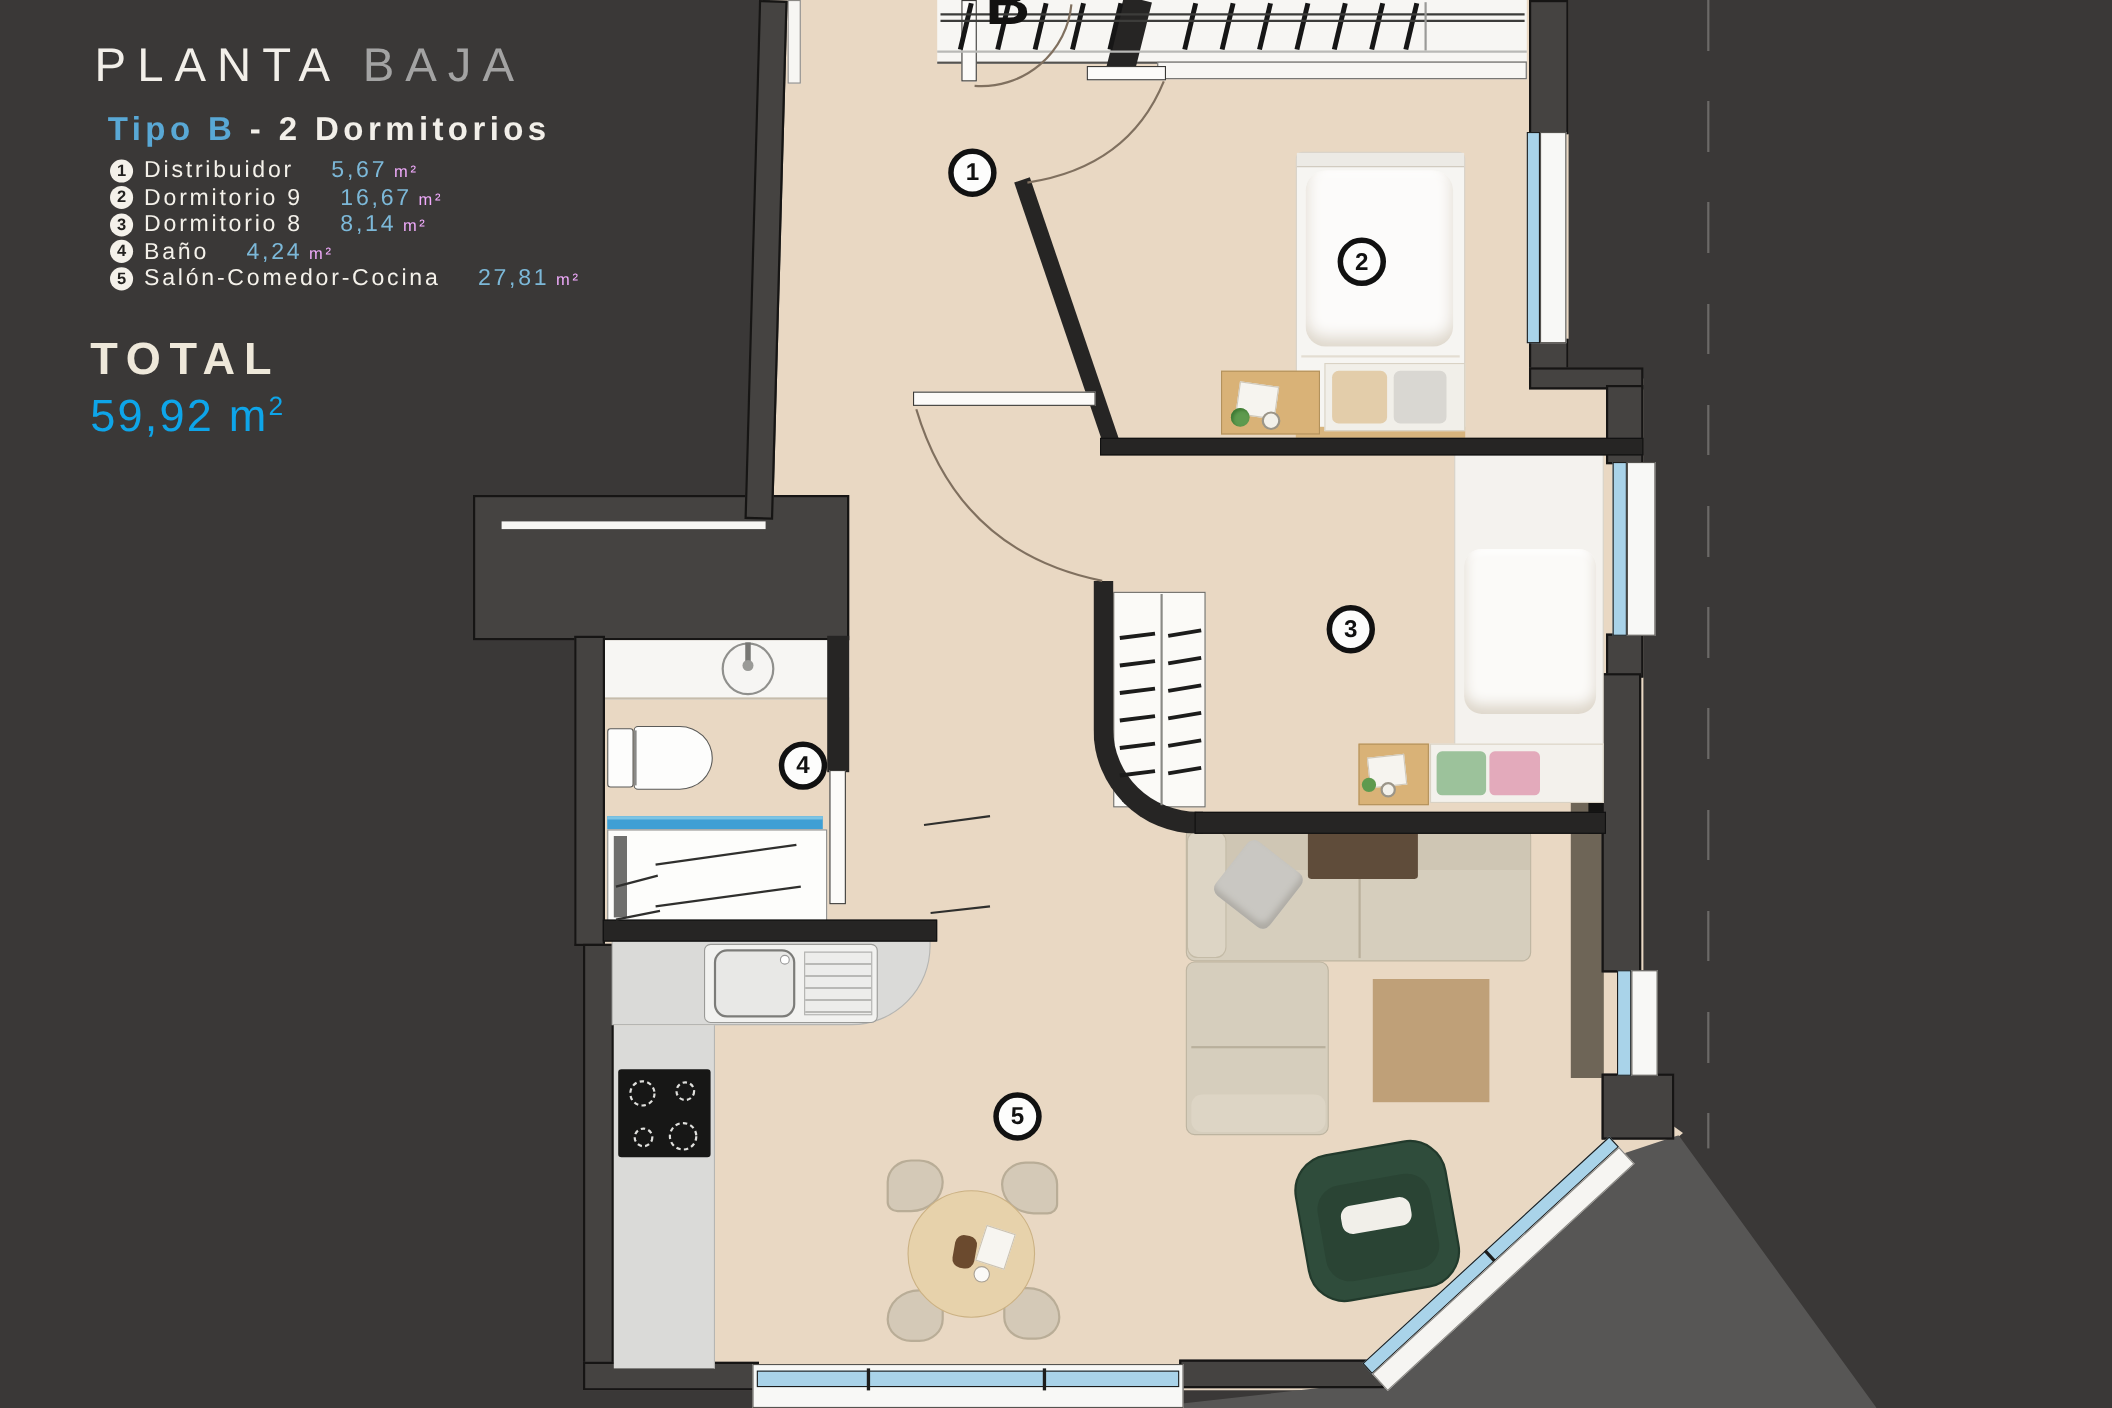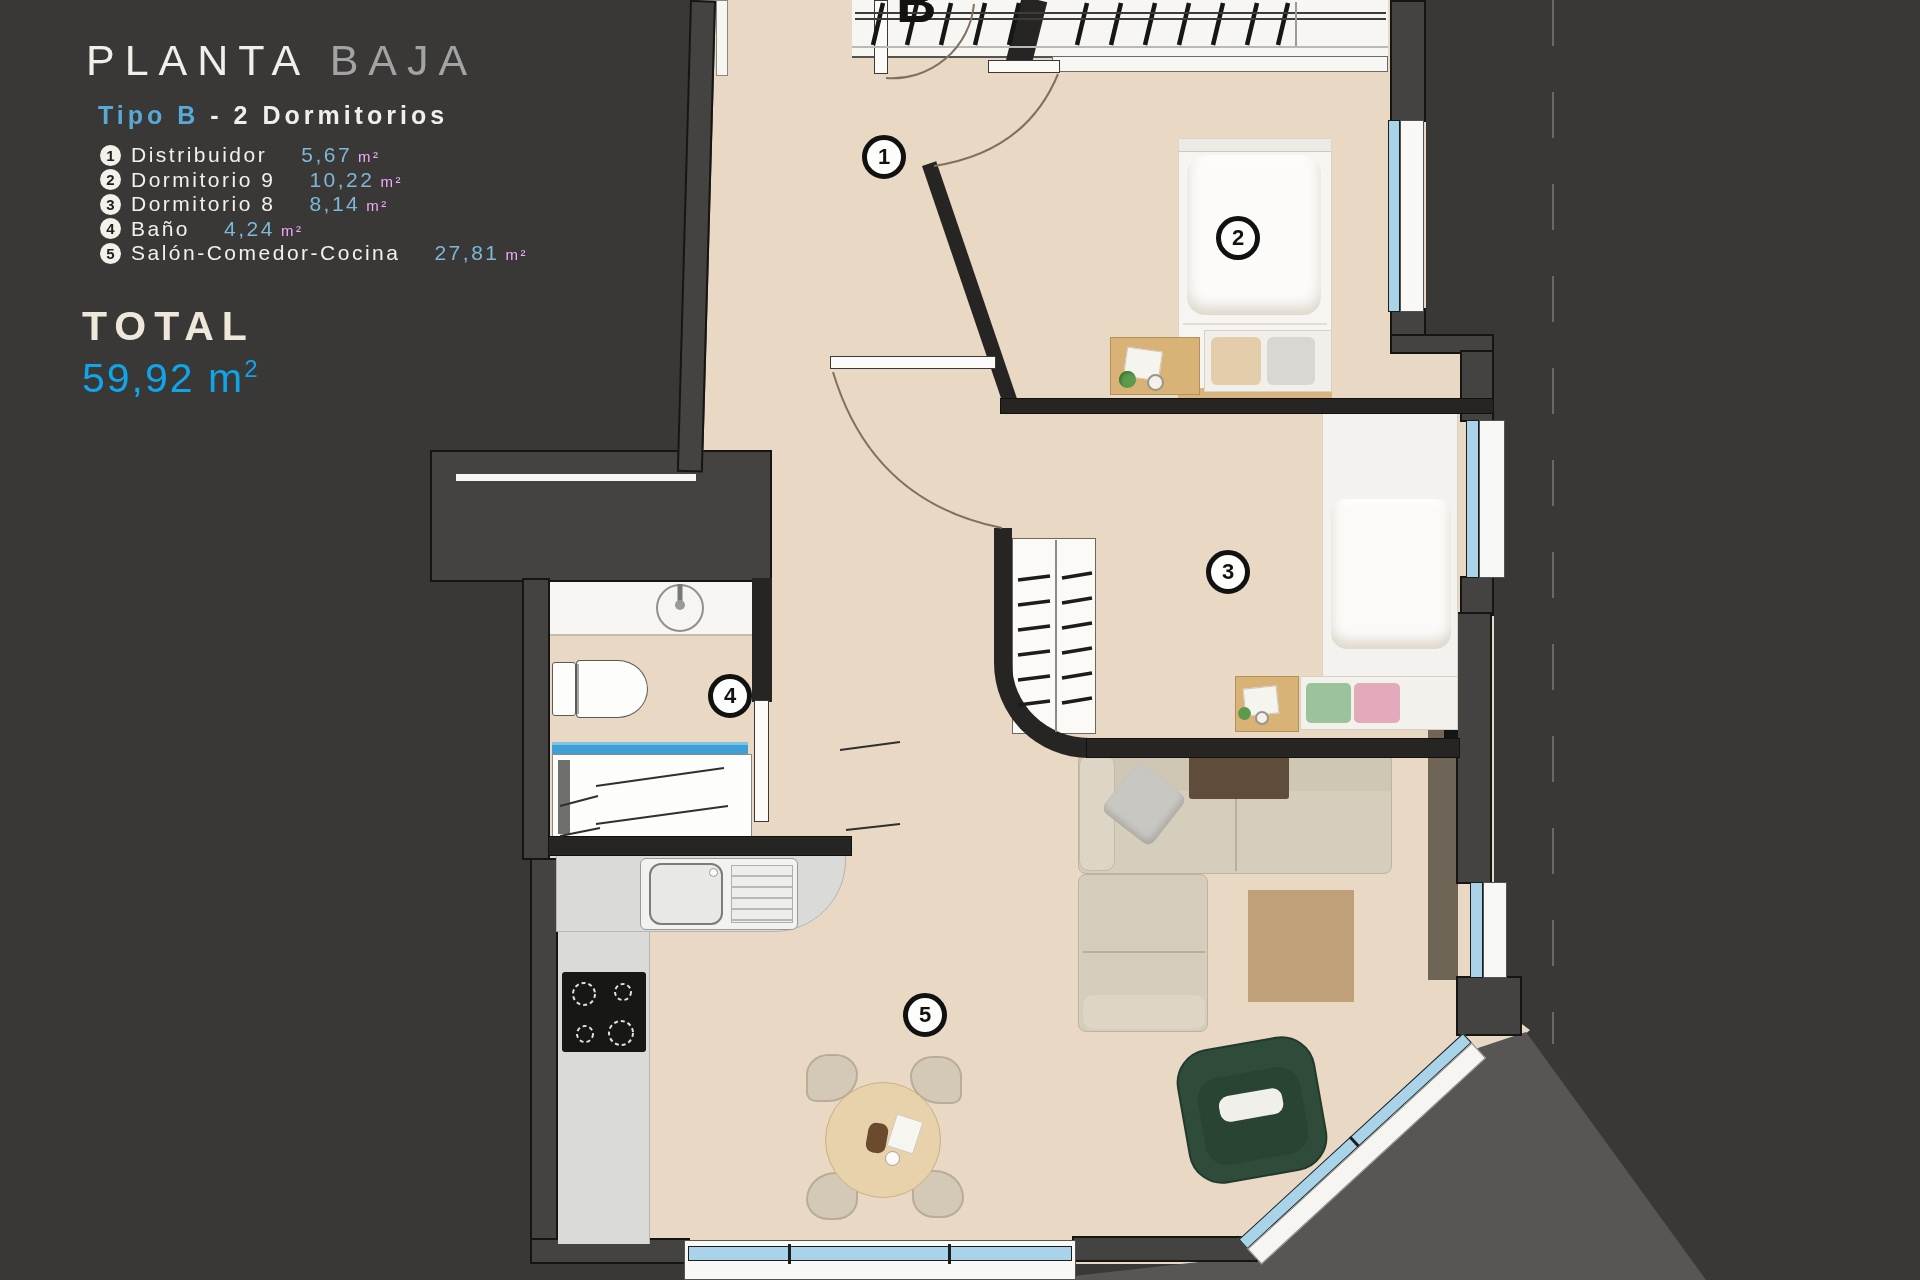--- a/index.html
+++ b/index.html
@@ -4,21 +4,21 @@
 <style>
   html,body{margin:0;padding:0;}
   body{width:1920px;height:1280px;overflow:hidden;background:#3a3837;
        font-family:"Liberation Sans",sans-serif;position:relative;}
   .abs{position:absolute;}
   
   #panel{position:absolute;left:0;top:0;width:430px;height:1280px;z-index:40;}
   .title{position:absolute;left:86px;top:36px;font-size:43px;letter-spacing:10px;
          color:#f2efe9;white-space:nowrap;font-weight:400;}
   .title .t2{color:#a3a3a3;}
-  .subtitle{position:absolute;left:98px;top:101px;font-size:25px;font-weight:700;
+  .subtitle{position:absolute;left:98px;top:101px;font-size:30px;font-weight:700;
             letter-spacing:4px;color:#f2efe9;white-space:nowrap;}
   .subtitle .blue{color:#59a8d5;}
   #legend{position:absolute;left:100px;top:143px;}
   .lrow{display:flex;align-items:baseline;height:24.5px;font-size:21px;
         letter-spacing:2.5px;color:#f4f1ea;white-space:nowrap;}
   .lnum{width:21px;height:21px;border-radius:50%;background:#f4f1ea;color:#22211f;
         font-size:15px;font-weight:700;text-align:center;line-height:21px;
         letter-spacing:0;margin-right:10px;flex:0 0 auto;align-self:center;}
   .lval{color:#7cb8d8;margin-left:34px;}
   .lunit{color:#f0abfc;font-size:15px;margin-left:6px;}
@@ -277,21 +277,21 @@
   <div id="legend">
     <div class="lrow">
       <span class="lnum">1</span>
       <span>Distribuidor</span>
       <span class="lval">5,67</span>
       <span class="lunit">m²</span>
     </div>
     <div class="lrow">
       <span class="lnum">2</span>
       <span>Dormitorio 9</span>
-      <span class="lval">10,22</span>
+      <span class="lval">16,67</span>
       <span class="lunit">m²</span>
     </div>
     <div class="lrow">
       <span class="lnum">3</span>
       <span>Dormitorio 8</span>
       <span class="lval">8,14</span>
       <span class="lunit">m²</span>
     </div>
     <div class="lrow">
       <span class="lnum">4</span>

